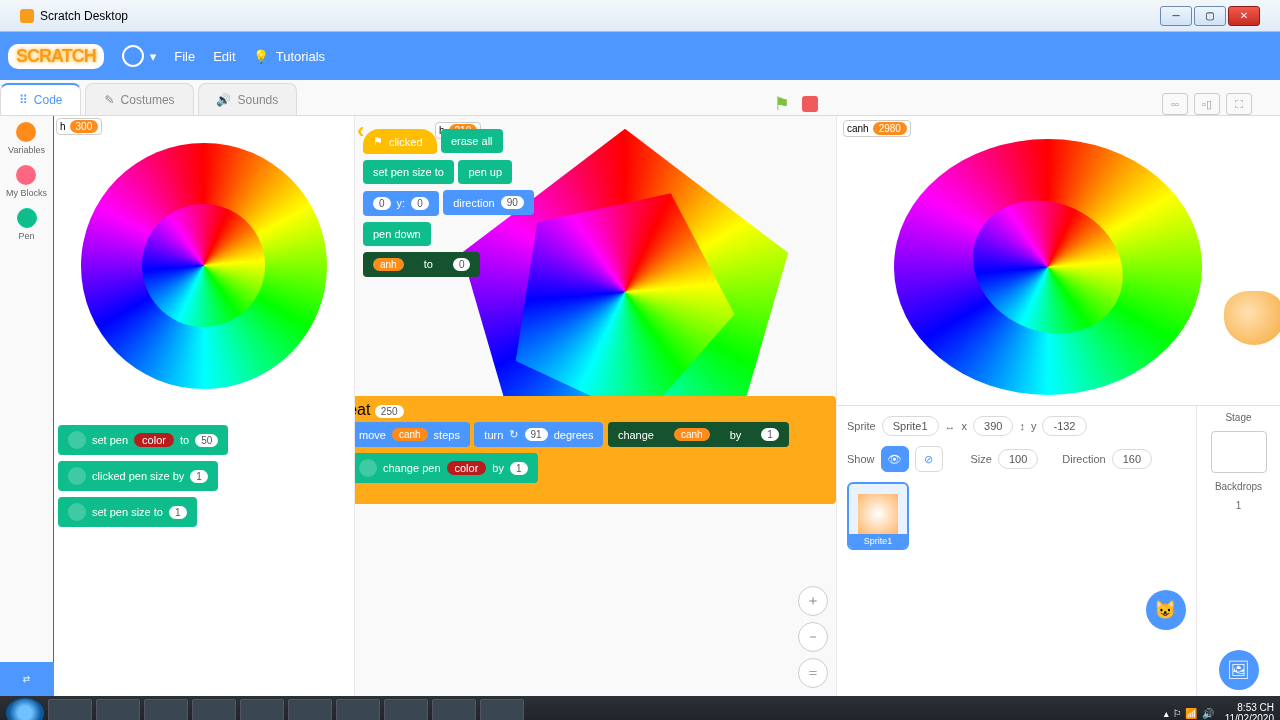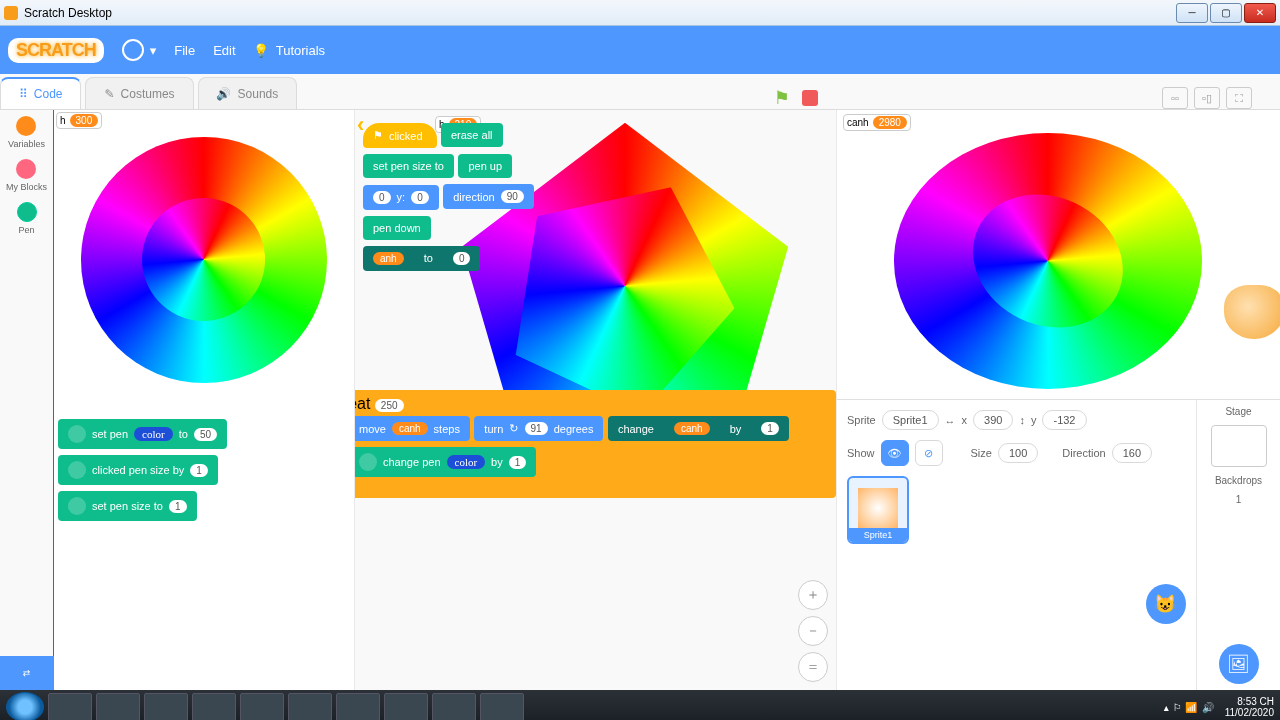--- a/index.html
+++ b/index.html
@@ -1,19 +1,19 @@
 <!DOCTYPE html>
 <html><head>
 <meta charset="utf-8">
 <style>
   * { box-sizing: border-box; margin: 0; padding: 0; font-family: "Segoe UI", sans-serif; }
   body { width: 1280px; height: 720px; overflow: hidden; background: #fff; }
 
   
-  .titlebar { height: 26px; background: linear-gradient(#f3f7fc,#e1ecf7); display: flex; align-items: center; padding: 0 4px; border-bottom: 1px solid #a6c3e0; font-size: 12px; }
+  .titlebar { height: 32px; background: linear-gradient(#f3f7fc,#e1ecf7); display: flex; align-items: center; padding: 0 20px; border-bottom: 1px solid #a6c3e0; font-size: 12px; }
   .titlebar .ico { width: 14px; height: 14px; background:#f89c1c; border-radius:3px; margin-right:6px; }
   .titlebar .spacer { flex: 1; }
   .winbtn { width: 32px; height: 20px; border: 1px solid #6b8aaf; border-radius: 3px; margin-left: 2px; display:flex; align-items:center; justify-content:center; font-size:10px; background: linear-gradient(#eef5fd,#cfe2f6); }
   .winbtn.close { background: linear-gradient(#f25a4e,#c72c1f); color:#fff; border-color:#8a1d11; }
 
   
   .menubar { height: 48px; background: #4d97ff; display: flex; align-items: center; color: #fff; font-size: 13px; padding: 0 8px; gap: 18px; }
   .logo { font-weight: 900; font-size: 18px; text-shadow: 0 0 4px #ffa500; background:#fff; color:#f89c1c; padding:2px 8px; border-radius:10px; letter-spacing:-1px; }
   .globe { width:22px; height:22px; border:2px solid #fff; border-radius:50%; position:relative; }
   .menu-item { cursor:pointer; display:flex; align-items:center; gap:6px; }
@@ -49,26 +49,26 @@
   .spiral::before { content:""; position:absolute; inset:6%; border-radius:50%;
     background: conic-gradient(red,#ff8000,yellow,#80ff00,lime,#00ff80,cyan,#0080ff,blue,#8000ff,magenta,#ff0080,red); }
   .spiral::after { content:""; position:absolute; inset:28%; border-radius:50%; background:
     conic-gradient(red,yellow,lime,cyan,blue,magenta,red); transform:rotate(25deg); }
   .spiral .core { position:absolute; inset:44%; border-radius:50%; background:conic-gradient(red,yellow,lime,cyan,blue,magenta,red); transform:rotate(55deg); }
   .spiral.pent::before { border-radius:5%; clip-path: polygon(50% 0,100% 38%,82% 100%,18% 100%,0 38%); inset:2%; }
   .spiral.pent::after { clip-path: polygon(50% 0,100% 38%,82% 100%,18% 100%,0 38%); border-radius:2%; inset:18%; }
 
   
   .blk { border-radius:4px; color:#fff; font-size:11px; padding:6px 10px; display:inline-flex; align-items:center; gap:6px; margin:3px 0; white-space:nowrap; }
-  .blk.orange { background:#0f766e;gap:20px; }
+  .blk.orange { background:#14532d;gap:20px; }
   .blk.pen { background:#0fbd8c; }
   .blk.blue  { background:#4c97ff; }
   .pill { background:#fff; color:#555; border-radius:10px; padding:1px 6px; font-size:10px; }
   .ovar { background:#ff8c1a; color:#fff; border-radius:10px; padding:1px 7px; font-size:10px; }
-  .drop { background:#1d4ed8; border-radius:10px; padding:1px 8px;font-family:Liberation Serif, serif; }
+  .drop { background:#b91c1c; border-radius:10px; padding:1px 8px; }
   .penicon { width:18px; height:18px; background:#fff3; border-radius:50%; display:inline-block; }
   .hat { background:#ffbf00; border-radius:16px 16px 4px 4px; padding:6px 14px 6px 10px; }
   .cblock { background:#ffab19; padding:5px 8px 18px 10px; border-radius:4px 4px 4px 14px; position:relative; }
   .cinner { margin-left:14px; border-left:10px solid #ffab19; padding-left:0; }
 
   
   .stageview { height:290px; border-bottom:1px solid #e0e0e0; position:relative; background:#fff; overflow:hidden;}
   .spritepanel { flex:1; display:flex; }
   .spinfo { flex:1; padding:10px; font-size:11px; color:#666; }
   .sprow { display:flex; align-items:center; gap:6px; margin-bottom:10px; flex-wrap:wrap; }

